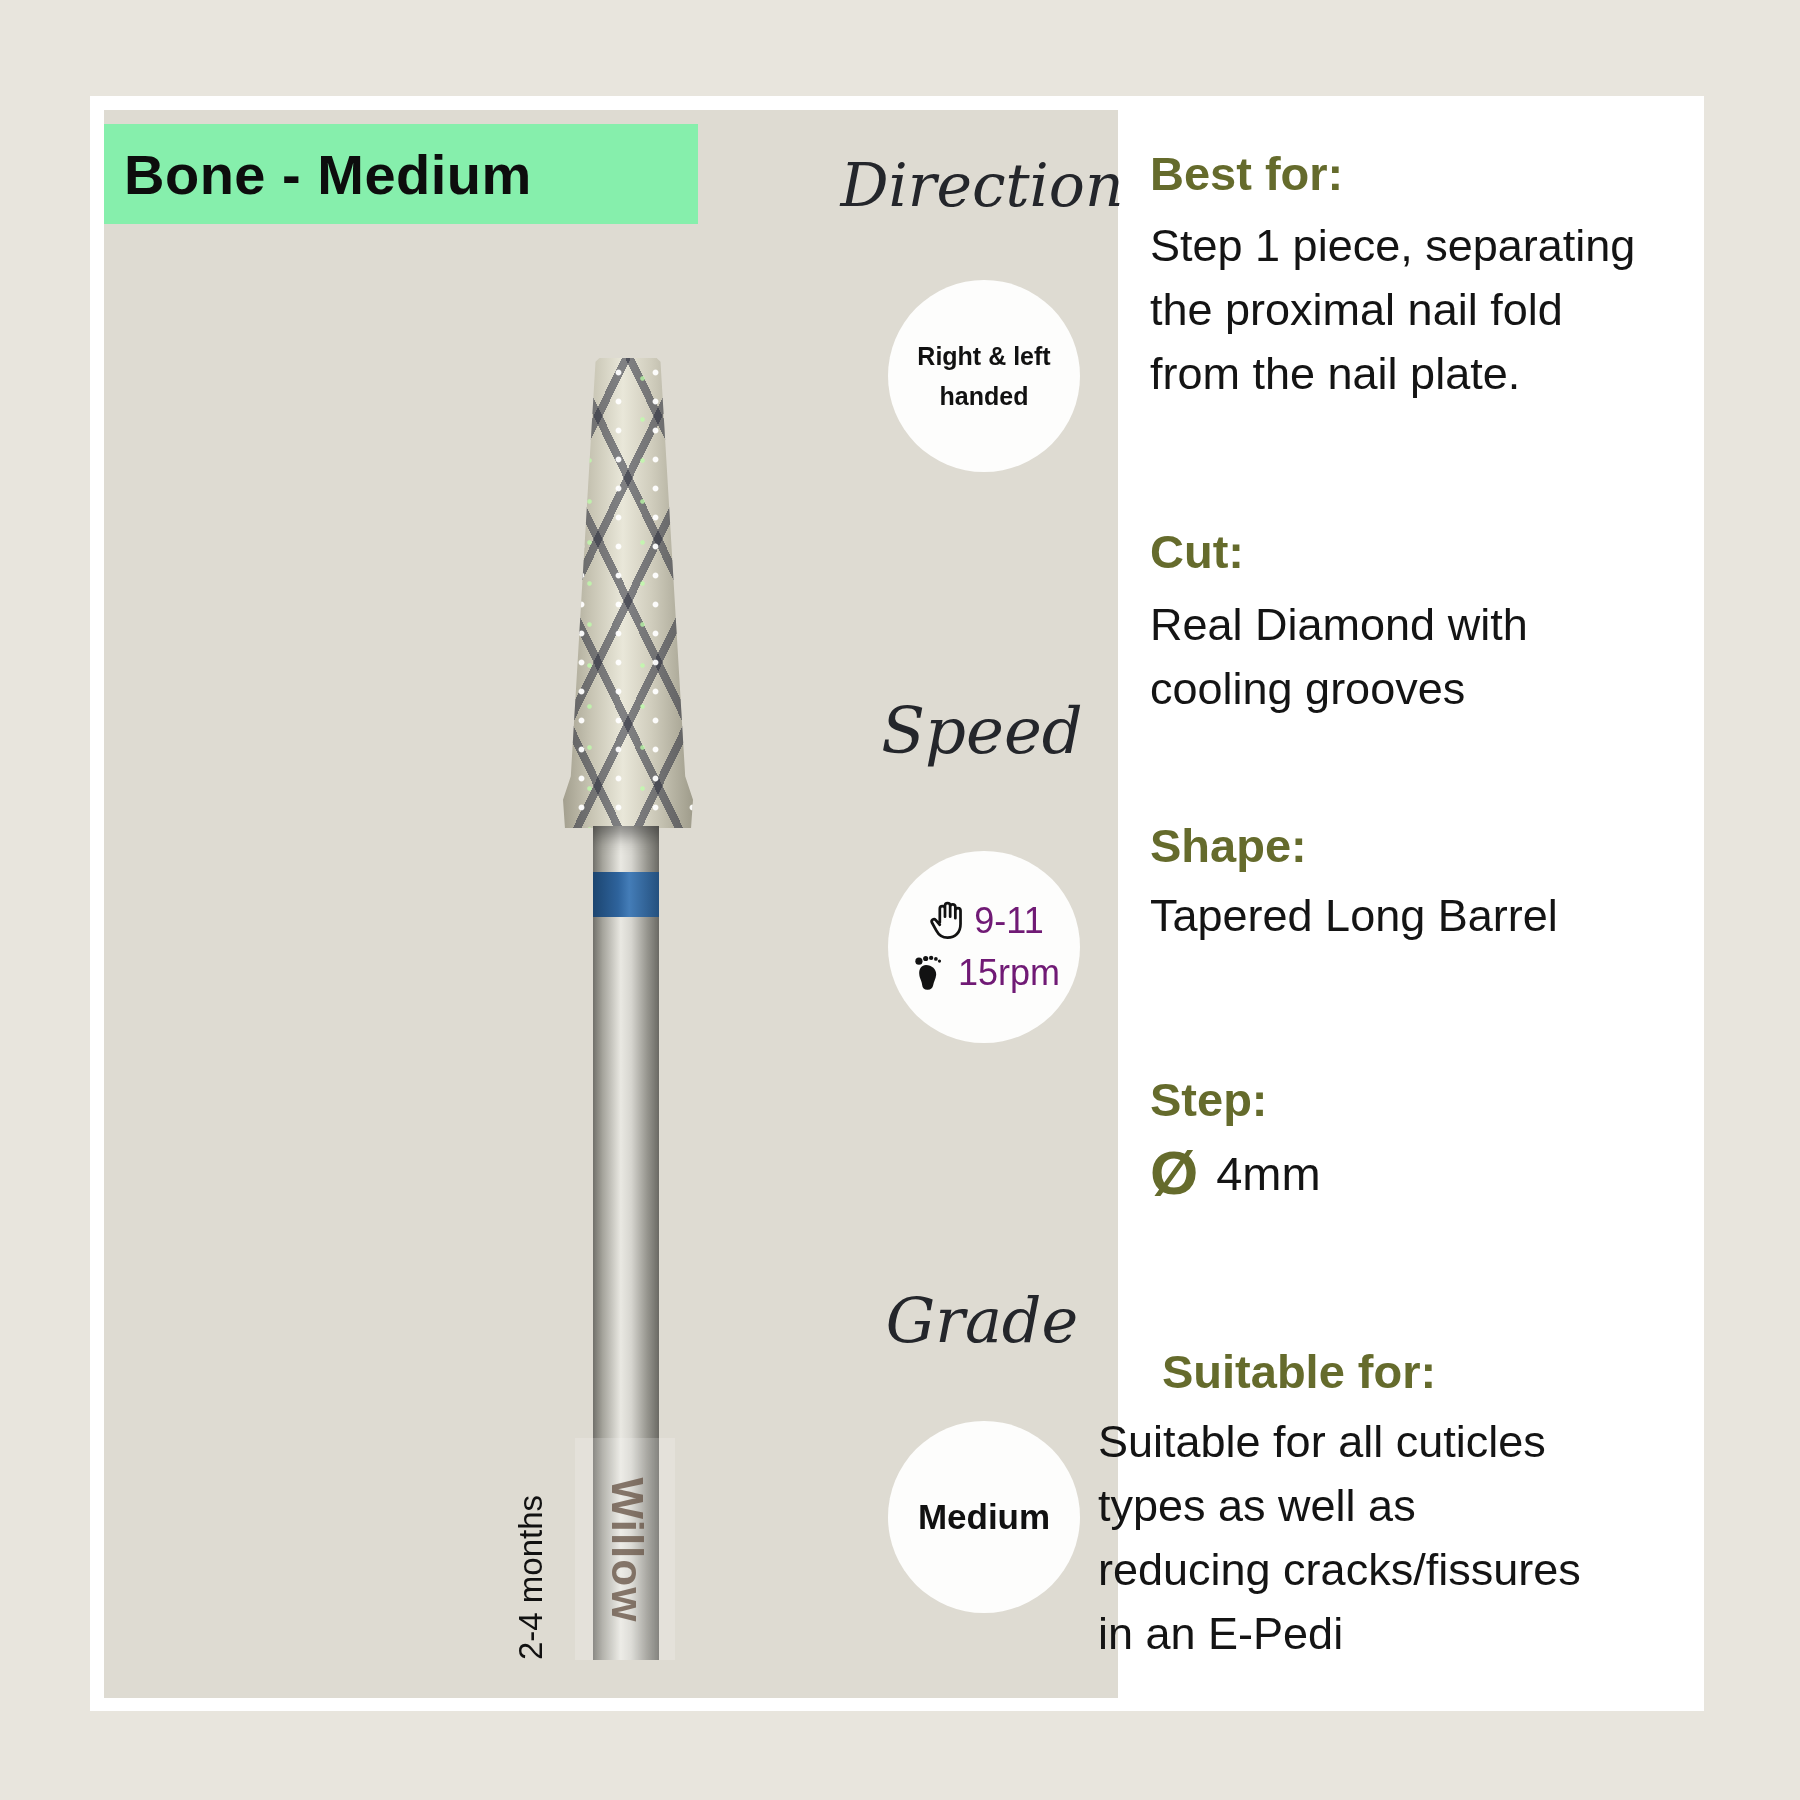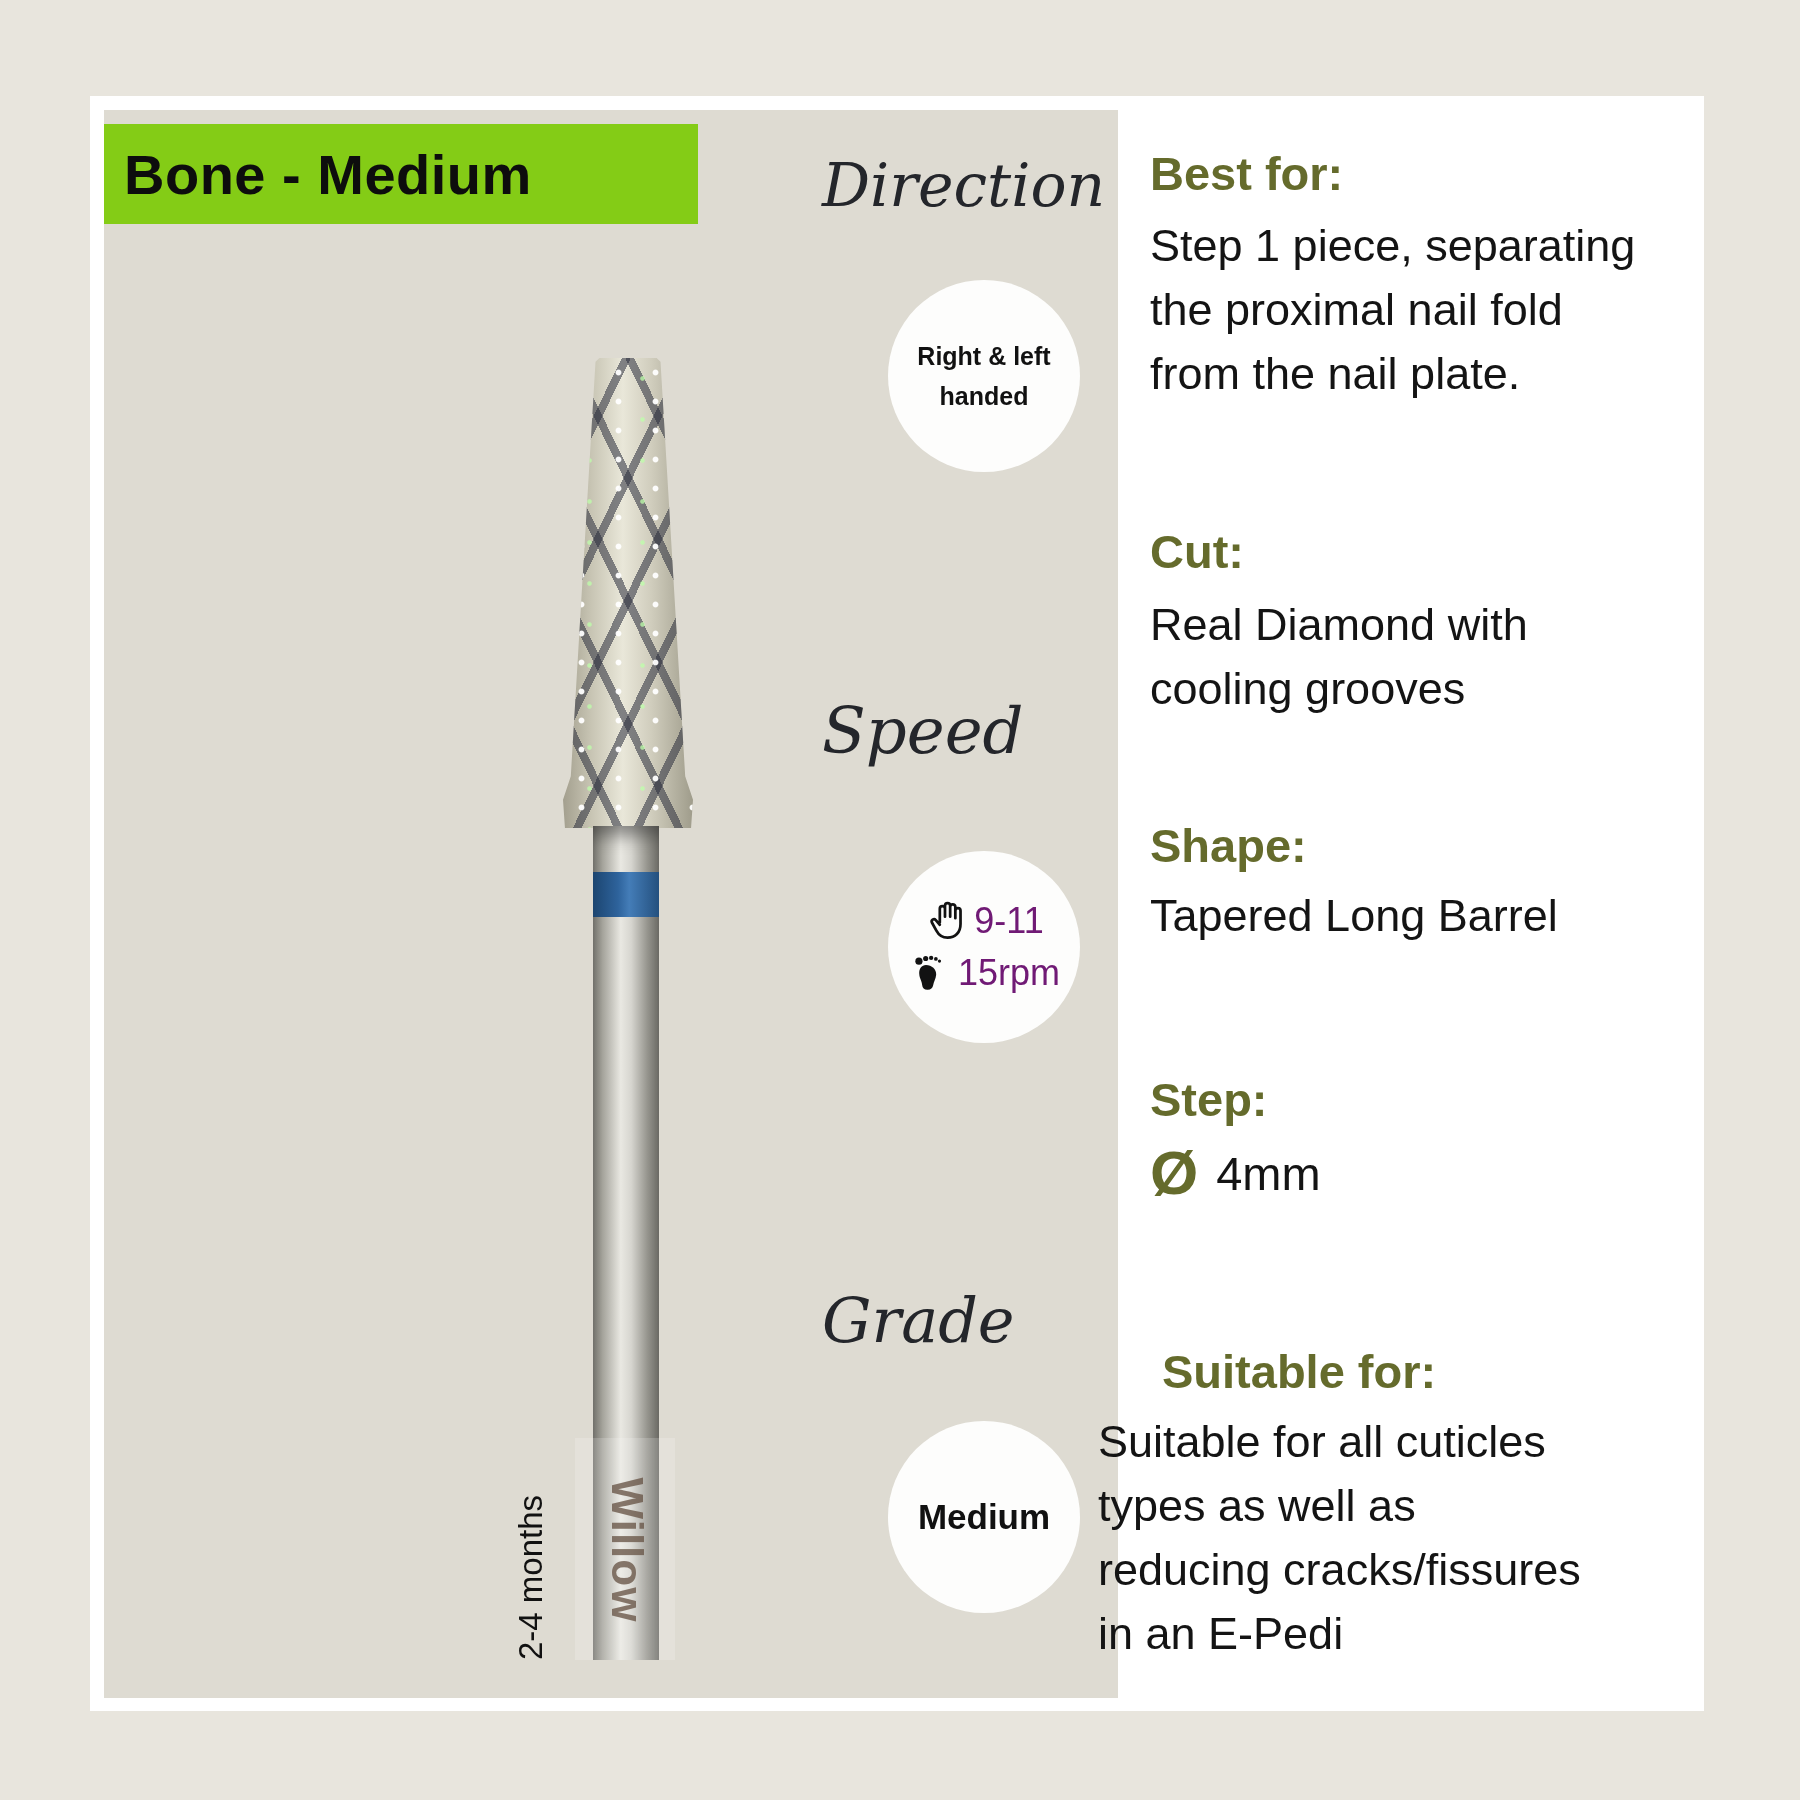--- a/index.html
+++ b/index.html
@@ -8,26 +8,26 @@
     background:#e8e5dd;
     font-family:"Liberation Sans", sans-serif;
     color:#141414;overflow:hidden;
   }
   .abs{position:absolute;}
   
   .frame{left:90px;top:96px;width:1614px;height:1615px;background:#ffffff;}
   .left-panel{left:104px;top:110px;width:1014px;height:1588px;background:#dedbd2;}
   .right-panel{left:1118px;top:110px;width:574px;height:1588px;background:#ffffff;}
   
-  .title-bar{left:104px;top:124px;width:594px;height:100px;background:#84cc16;
+  .title-bar{left:104px;top:124px;width:594px;height:100px;background:#86efac;
     display:flex;align-items:center;}
   .title-bar span{font-size:56px;font-weight:700;color:#0d0d0d;padding-left:20px;letter-spacing:.5px;}
   
   .script{font-family:"DejaVu Serif", serif;font-style:italic;font-weight:400;
-    color:#24262b;text-align:left;width:320px;left:822px;}
+    color:#24262b;text-align:center;width:320px;left:822px;}
   .script.s1{top:150px;font-size:60px;}
   .script.s2{top:694px;font-size:64px;}
   .script.s3{top:1284px;font-size:62px;}
   
   .circle{width:192px;height:192px;border-radius:50%;background:#fdfdfc;left:888px;
     display:flex;flex-direction:column;align-items:center;justify-content:center;text-align:center;}
   .circle.c1{top:280px;}
   .circle.c2{top:851px;}
   .circle.c3{top:1421px;}
   .circle .big{font-size:25px;font-weight:700;line-height:40px;white-space:pre-line;color:#111;}

